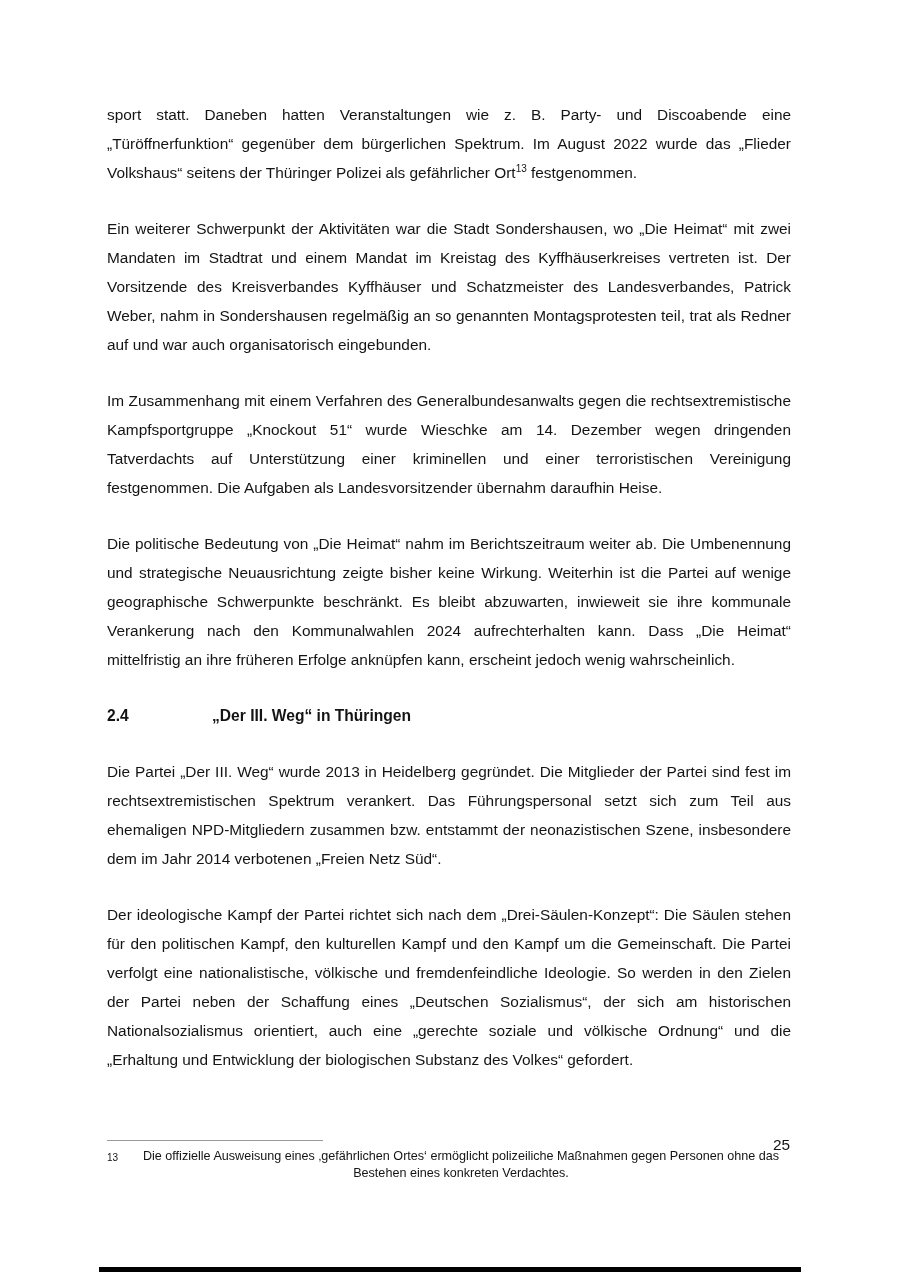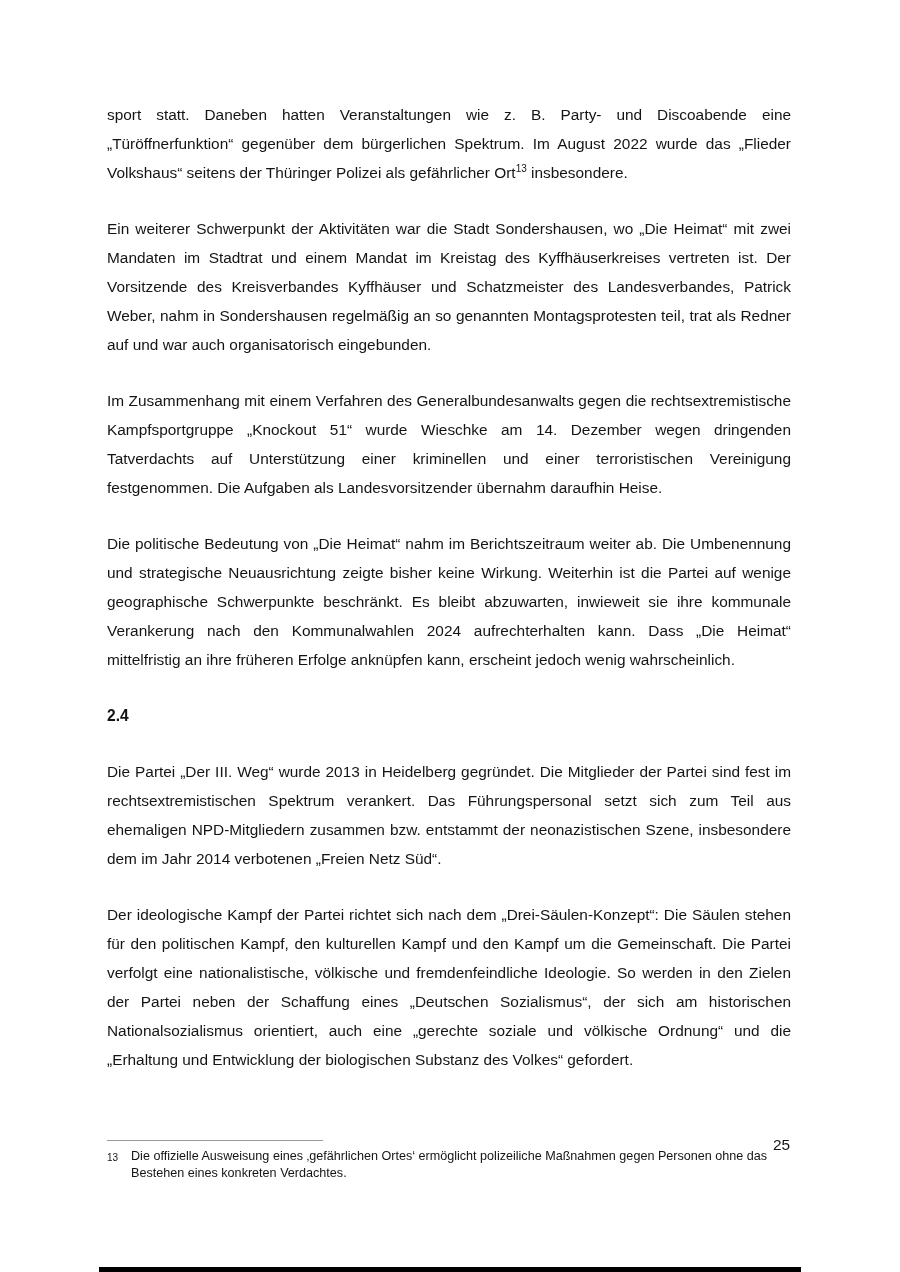--- a/index.html
+++ b/index.html
@@ -54,51 +54,52 @@
     font-size: 12.6px;
     line-height: 17px;
     color: #141414;
   }
   .fn-num {
     width: 24px;
     flex-shrink: 0;
     font-size: 10px;
     padding-top: 1px;
   }
-  .fn-text { flex: 1; text-align: left; }
+  .fn-text { flex: 1; text-align: center; }
   .page-number {
     position: absolute;
     top: 1136px;
     right: 110px;
     font-size: 15.4px;
   }
   .bottom-bar {
     position: absolute;
     bottom: 0;
     left: 99px;
     width: 702px;
     height: 5px;
     background: #000000;
   }
 </style>
 </head>
 <body>
 
 <main class="content" lang="de">
 
-  <p class="para"><span>sport statt. Daneben hatten Veranstaltungen wie z. B. Party- und Discoabende eine „Türöffnerfunktion“ gegenüber dem bürgerlichen Spektrum. Im August 2022 wurde das „Flieder Volkshaus“ seitens der Thüringer Polizei als gefährlicher Ort</span><sup class="fn-ref">13</sup><span> insbesondere.</span></p>
+  <p class="para"><span>sport statt. Daneben hatten Veranstaltungen wie z. B. Party- und Discoabende eine „Türöffnerfunktion“ gegenüber dem bürgerlichen Spektrum. Im August 2022 wurde das „Flieder Volkshaus“ seitens der Thüringer Polizei als gefährlicher Ort</span><sup class="fn-ref">13</sup><span> festgenommen.</span></p>
 
   <p class="para">Ein weiterer Schwerpunkt der Aktivitäten war die Stadt Sondershausen, wo „Die Heimat“ mit zwei Mandaten im Stadtrat und einem Mandat im Kreistag des Kyffhäuserkreises vertreten ist. Der Vorsitzende des Kreisverbandes Kyffhäuser und Schatzmeister des Landesverbandes, Patrick Weber, nahm in Sondershausen regelmäßig an so genannten Montagsprotesten teil, trat als Redner auf und war auch organisatorisch eingebunden.</p>
 
   <p class="para">Im Zusammenhang mit einem Verfahren des Generalbundesanwalts gegen die rechtsextremistische Kampfsportgruppe „Knockout 51“ wurde Wieschke am 14. Dezember wegen dringenden Tatverdachts auf Unterstützung einer kriminellen und einer terroristischen Vereinigung festgenommen. Die Aufgaben als Landesvorsitzender übernahm daraufhin Heise.</p>
 
   <p class="para">Die politische Bedeutung von „Die Heimat“ nahm im Berichtszeitraum weiter ab. Die Umbenennung und strategische Neuausrichtung zeigte bisher keine Wirkung. Weiterhin ist die Partei auf wenige geographische Schwerpunkte beschränkt. Es bleibt abzuwarten, inwieweit sie ihre kommunale Verankerung nach den Kommunalwahlen 2024 aufrechterhalten kann. Dass „Die Heimat“ mittelfristig an ihre früheren Erfolge anknüpfen kann, erscheint jedoch wenig wahrscheinlich.</p>
 
   <h2 class="heading">
     <span class="h-num">2.4</span>
+    <span class="h-title">„Der III. Weg“ in Thüringen</span>
   </h2>
 
   <p class="para">Die Partei „Der III. Weg“ wurde 2013 in Heidelberg gegründet. Die Mitglieder der Partei sind fest im rechtsextremistischen Spektrum verankert. Das Führungspersonal setzt sich zum Teil aus ehemaligen NPD-Mitgliedern zusammen bzw. entstammt der neonazistischen Szene, insbesondere dem im Jahr 2014 verbotenen „Freien Netz Süd“.</p>
 
   <p class="para">Der ideologische Kampf der Partei richtet sich nach dem „Drei-Säulen-Konzept“: Die Säulen stehen für den politischen Kampf, den kulturellen Kampf und den Kampf um die Gemeinschaft. Die Partei verfolgt eine nationalistische, völkische und fremdenfeindliche Ideologie. So werden in den Zielen der Partei neben der Schaffung eines „Deutschen Sozialismus“, der sich am historischen Nationalsozialismus orientiert, auch eine „gerechte soziale und völkische Ordnung“ und die „Erhaltung und Entwicklung der biologischen Substanz des Volkes“ gefordert.</p>
 
 </main>
 
 <footer class="footnote-area">
   <div class="fn-rule"></div>

